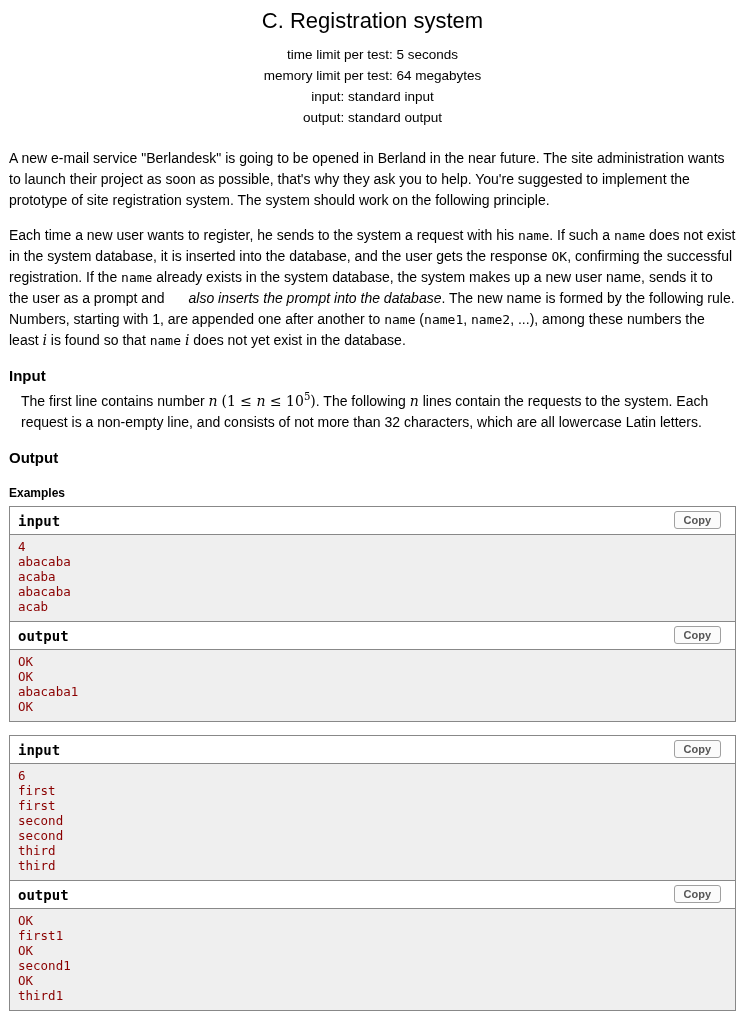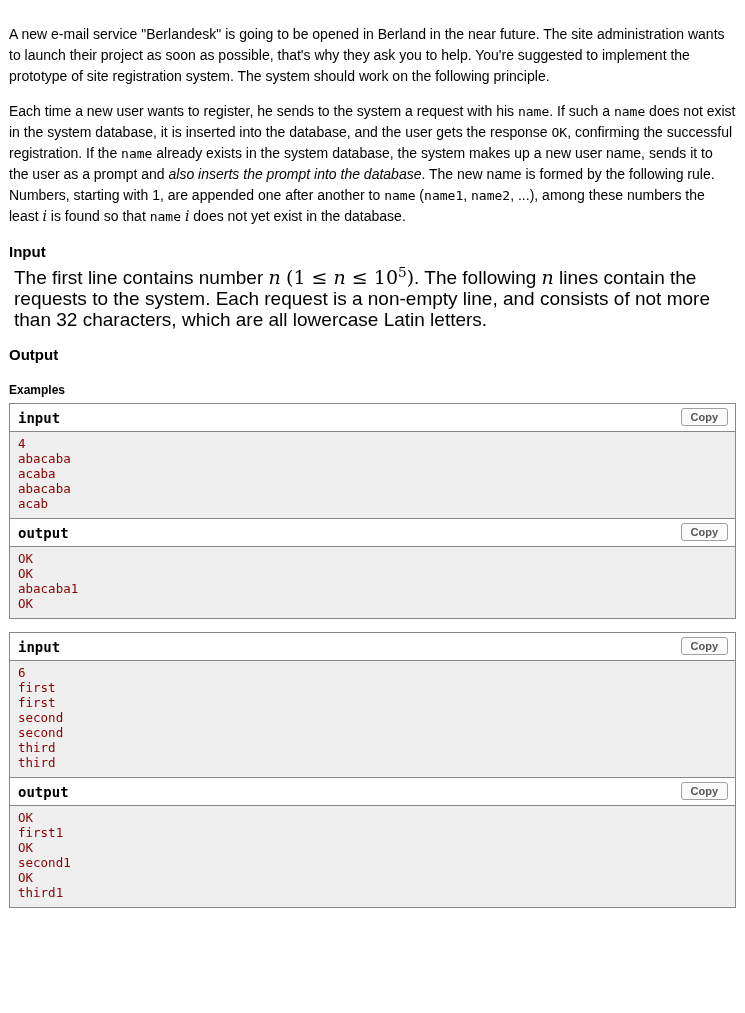--- a/index.html
+++ b/index.html
@@ -29,35 +29,35 @@
     line-height: 21px;
     margin: 14px 0;
   }
   .first-para { margin-top: 20px; }
   .section-title {
     font-size: 15px;
     font-weight: bold;
     margin: 16px 0 2px 0;
   }
   .section-para {
-    font-size: 19px;
+    font-size: 14px;
     line-height: 21px;
-    margin: 2px 0 14px 5px;
+    margin: 2px 0 14px 12px;
   }
   .examples-title {
     font-size: 12px;
     font-weight: bold;
     margin: 20px 0 6px 0;
   }
   
   .seg-code {
     font-family: "DejaVu Sans Mono", "Liberation Mono", monospace;
     font-size: 0.93em;
   }
-  .seg-italic { font-style: italic; }
+  .seg-italic { font-style: italic; margin-left: 20px; }
   .seg-var {
     font-family: "DejaVu Serif", "Liberation Serif", serif;
     font-style: italic;
   }
   .seg-math {
     font-family: "DejaVu Serif", "Liberation Serif", serif;
   }
   .seg-sup {
     font-family: "DejaVu Serif", "Liberation Serif", serif;
     vertical-align: super;
@@ -79,21 +79,21 @@
     border-bottom: 1px solid #888888;
   }
   .sample-label {
     font-family: "DejaVu Sans Mono", "Liberation Mono", monospace;
     font-weight: bold;
     font-size: 14px;
   }
   .copy-btn {
     position: absolute;
     top: 4px;
-    right: 7px;
+    right: 14px;
     border: 1px solid #a0a0a0;
     border-radius: 3px;
     background: #fbfbfb;
     color: #555555;
     font-family: "Liberation Sans", sans-serif;
     font-weight: bold;
     font-size: 11px;
     padding: 2px 9px;
     cursor: pointer;
     line-height: 12px;
@@ -108,20 +108,27 @@
     line-height: 15px;
     color: #8b0000;
     white-space: pre;
   }
 </style>
 </head>
 <body>
 
 <div class="page">
 
+  <div class="prob-header">
+    <div class="prob-title">C. Registration system</div>
+    <div class="limit-line">time limit per test: 5 seconds</div>
+    <div class="limit-line">memory limit per test: 64 megabytes</div>
+    <div class="limit-line">input: standard input</div>
+    <div class="limit-line">output: standard output</div>
+  </div>
 
   <p class="para first-para"><span class="seg-text">A new e-mail service "Berlandesk" is going to be opened in Berland in the near future. The site administration wants to launch their project as soon as possible, that's why they ask you to help. You're suggested to implement the prototype of site registration system. The system should work on the following principle.</span></p>
   <p class="para"><span class="seg-text">Each time a new user wants to register, he sends to the system a request with his </span><span class="seg-code">name</span><span class="seg-text">. If such a </span><span class="seg-code">name</span><span class="seg-text"> does not exist in the system database, it is inserted into the database, and the user gets the response </span><span class="seg-code">OK</span><span class="seg-text">, confirming the successful registration. If the </span><span class="seg-code">name</span><span class="seg-text"> already exists in the system database, the system makes up a new user name, sends it to the user as a prompt and </span><span class="seg-italic">also inserts the prompt into the database</span><span class="seg-text">. The new name is formed by the following rule. Numbers, starting with 1, are appended one after another to </span><span class="seg-code">name</span><span class="seg-text"> (</span><span class="seg-code">name1</span><span class="seg-text">, </span><span class="seg-code">name2</span><span class="seg-text">, ...), among these numbers the least </span><span class="seg-var">i</span><span class="seg-text"> is found so that </span><span class="seg-code">name</span><span class="seg-text"> </span><span class="seg-var">i</span><span class="seg-text"> does not yet exist in the database.</span></p>
 
   <div class="section-title">Input</div>
   <p class="section-para"><span class="seg-text">The first line contains number </span><span class="seg-var">n</span><span class="seg-text"> </span><span class="seg-math">(1 ≤ </span><span class="seg-var">n</span><span class="seg-math"> ≤ 10</span><span class="seg-sup">5</span><span class="seg-math">)</span><span class="seg-text">. The following </span><span class="seg-var">n</span><span class="seg-text"> lines contain the requests to the system. Each request is a non-empty line, and consists of not more than 32 characters, which are all lowercase Latin letters.</span></p>
 
   <div class="section-title">Output</div>
 
   <div class="examples-title">Examples</div>

